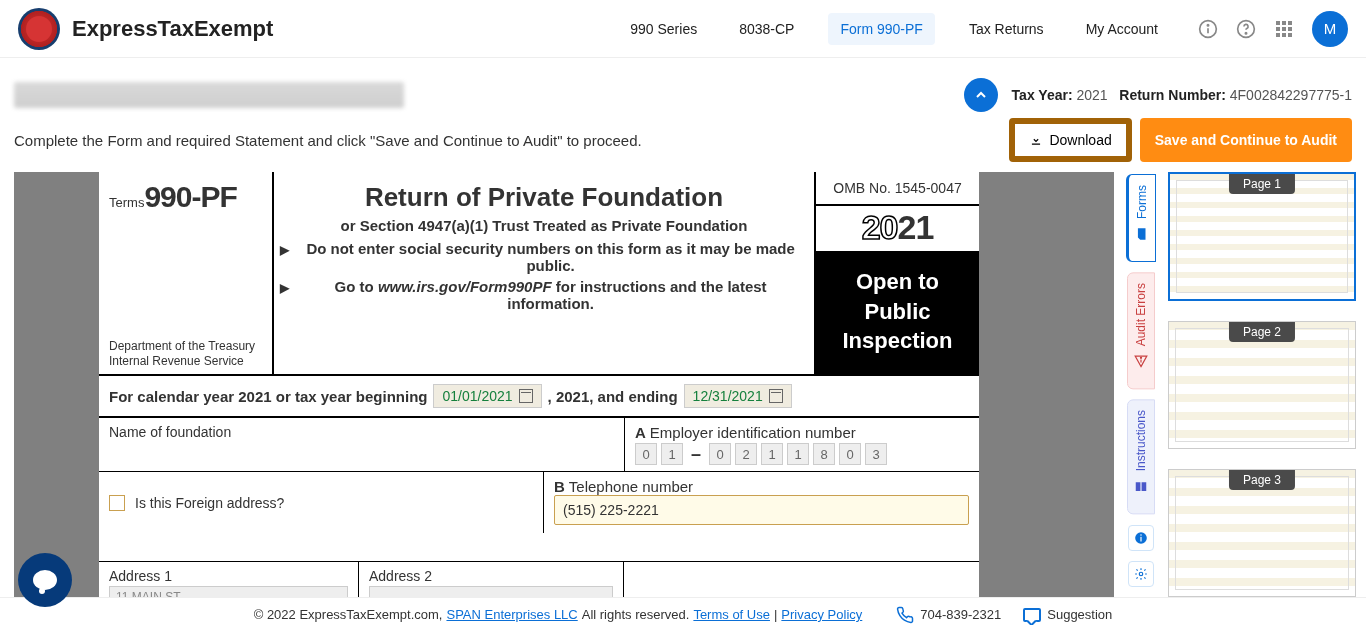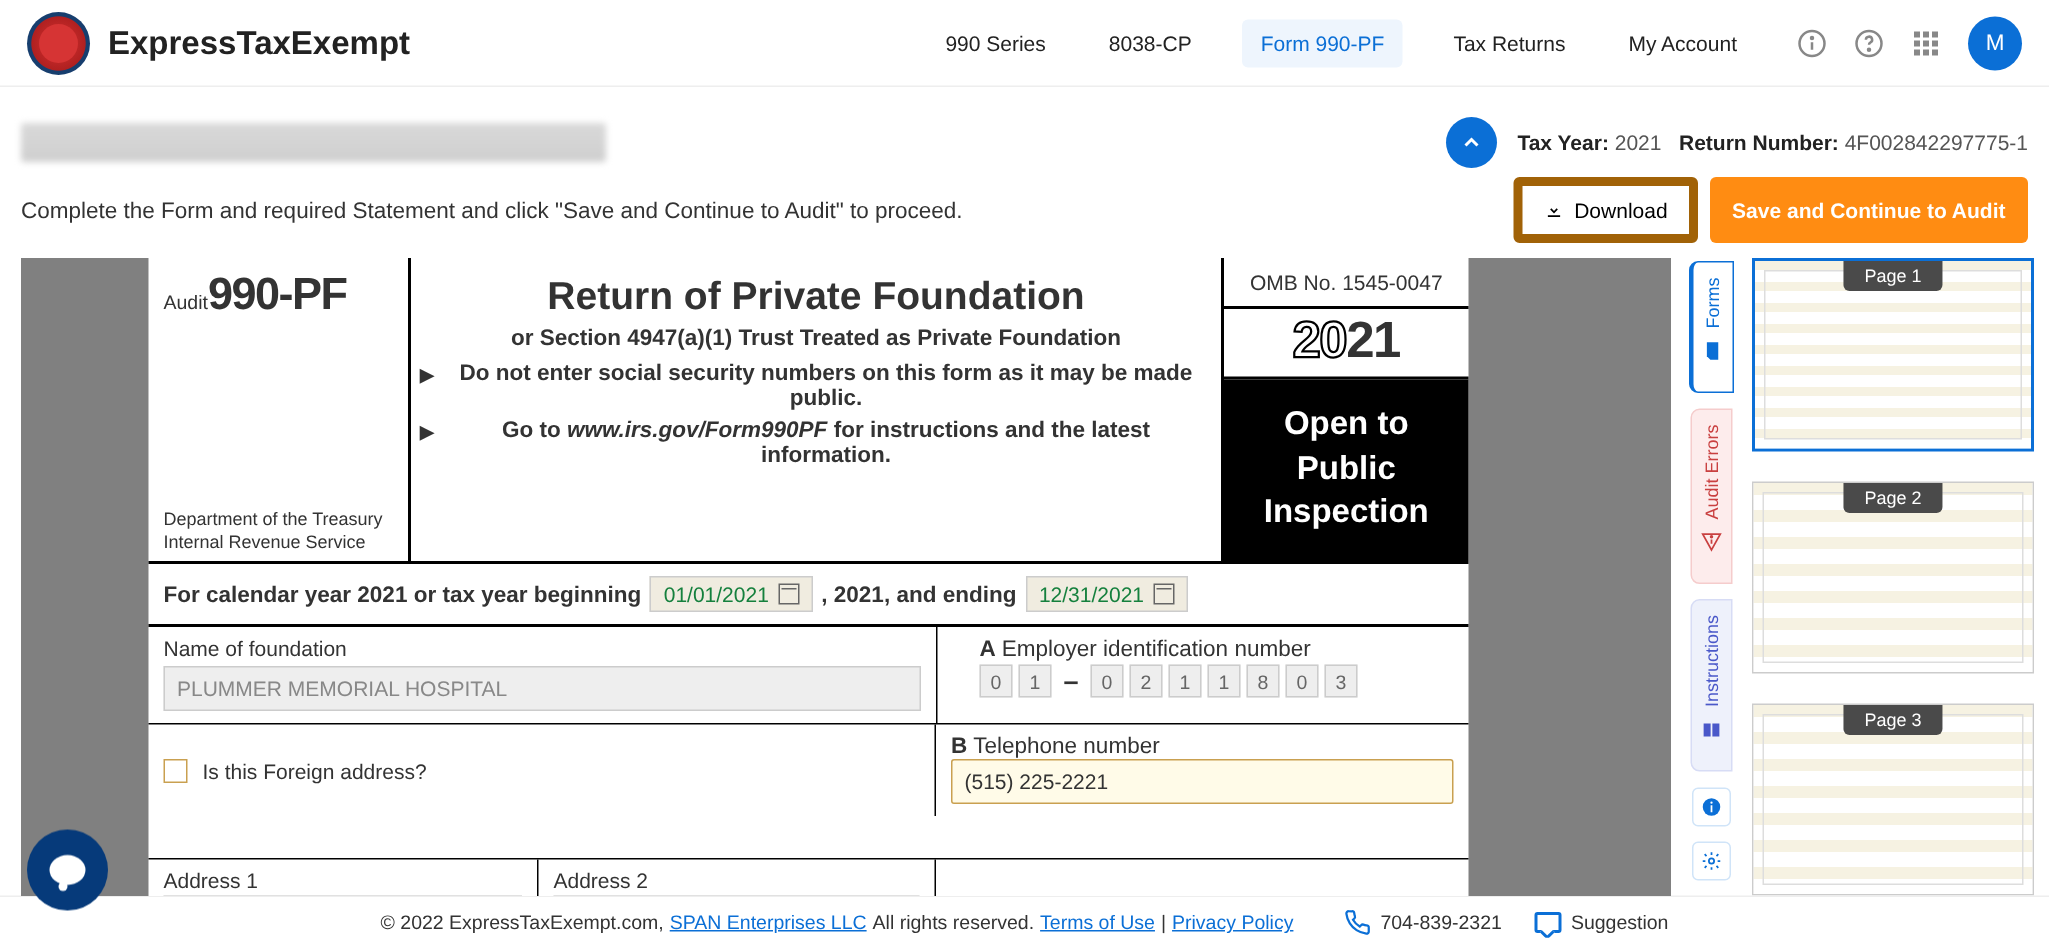--- a/index.html
+++ b/index.html
@@ -59,31 +59,31 @@
   .year .light{ -webkit-text-stroke:1.5px #000; color:transparent;}
   .open { background:#000; color:#fff; text-align:center; font-size:22px; font-weight:800; padding:14px 6px 18px 6px; line-height:1.35;}
   
   .cal-row { display:flex; align-items:center; gap:6px; font-size:15px; font-weight:700; padding:8px 10px; border-bottom:2px solid #000;}
   .date-input { display:inline-flex; align-items:center; gap:6px; background:#f0ece0; border:1px solid #ccc; padding:3px 8px; font-size:14px; color:#15803d; font-weight:400;}
   .cal-icon { width:14px; height:14px; border:1px solid #666; position:relative;}
   .cal-icon::before{content:""; position:absolute; top:2px; left:1px; right:1px; height:1px; background:#666;}
   
   .info-row { display:flex; border-bottom:1px solid #000;}
   .info-left { width:525px; padding:6px 10px 8px 10px;}
-  .info-right { flex:1; border-left:1px solid #000; padding:6px 28px;}
+  .info-right { flex:1; border-left:1px solid #000; padding:6px 10px;}
   .field-label { font-size:14px; margin-bottom:4px;}
   .text-field { width:100%; background:#eee; border:1px solid #ccc; padding:6px 8px; font-size:14px; color:#888;}
   .ein-boxes { display:flex; align-items:center; gap:4px; margin-top:2px;}
   .ein-box { width:22px; height:22px; background:#eee; border:1px solid #ccc; display:inline-flex; align-items:center; justify-content:center; font-size:13px; color:#666;}
   .ein-dash { font-size:18px; font-weight:900; margin:0 4px;}
   .section-label { font-size:15px;}
   .section-label b{ font-weight:900; margin-right:4px;}
   
   .foreign-row { display:flex; }
-  .foreign-left { width:525px; border-right:1px solid #000; padding:8px 10px; display:flex; align-items:center; gap:10px;}
+  .foreign-left { width:445px; border-right:1px solid #000; padding:8px 10px; display:flex; align-items:center; gap:10px;}
   .checkbox { width:16px; height:16px; border:1.5px solid #c9a050; background:#fff;}
   .foreign-right { flex:1; padding:6px 10px 8px 10px;}
   .phone-field { width:100%; border:1px solid #c9a050; background:#fffbe8; padding:6px 8px; font-size:14px; color:#333; border-radius:2px;}
   
   .addr-row { display:flex; border-top:1px solid #000;margin-top:28px;}
   .addr-col { border-right:1px solid #000; padding:6px 10px 4px 10px; font-size:14px;}
   .addr-col.first{ width:260px;}
   .addr-col.second{ width:265px;}
   .addr-col.rest{ flex:1; border-right:none;}
   .addr-field { width:100%; background:#eee; border:1px solid #ccc; padding:3px 6px; font-size:12px; color:#888; margin-top:2px;}
@@ -207,21 +207,21 @@
   </div>
 </div>
 
 <div class="body">
   <div class="form-viewer">
    <div class="form-page-wrap">
     <div class="form-page">
       <div class="pf-head">
         <div class="pf-col1">
           <div>
-            <span class="form-label">Audit</span><span class="form-number">990-PF</span>
+            <span class="form-label">Terms</span><span class="form-number">990-PF</span>
           </div>
           <div class="dept">
             <div>Department of the Treasury</div>
             <div>Internal Revenue Service</div>
           </div>
         </div>
         <div class="pf-col2">
           <div class="pf-title">Return of Private Foundation</div>
           <div class="pf-sub">or Section 4947(a)(1) Trust Treated as Private Foundation</div>
           <div class="pf-note">
@@ -247,21 +247,20 @@
             </span>
         <span>, 2021, and ending</span>
         <span class="date-input">
               <span>12/31/2021</span>
               <span class="cal-icon"></span>
             </span>
       </div>
       <div class="info-row">
         <div class="info-left">
           <div class="field-label">Name of foundation</div>
-          <input class="text-field" readonly="" value="PLUMMER MEMORIAL HOSPITAL" style="">
         </div>
         <div class="info-right">
           <div class="section-label"><b>A</b><span>Employer identification number</span></div>
           <div class="ein-boxes">
             <span class="ein-box">0</span>
             <span class="ein-box">1</span>
             <span class="ein-dash">–</span>
             <span class="ein-box">0</span>
             <span class="ein-box">2</span>
             <span class="ein-box">1</span>

